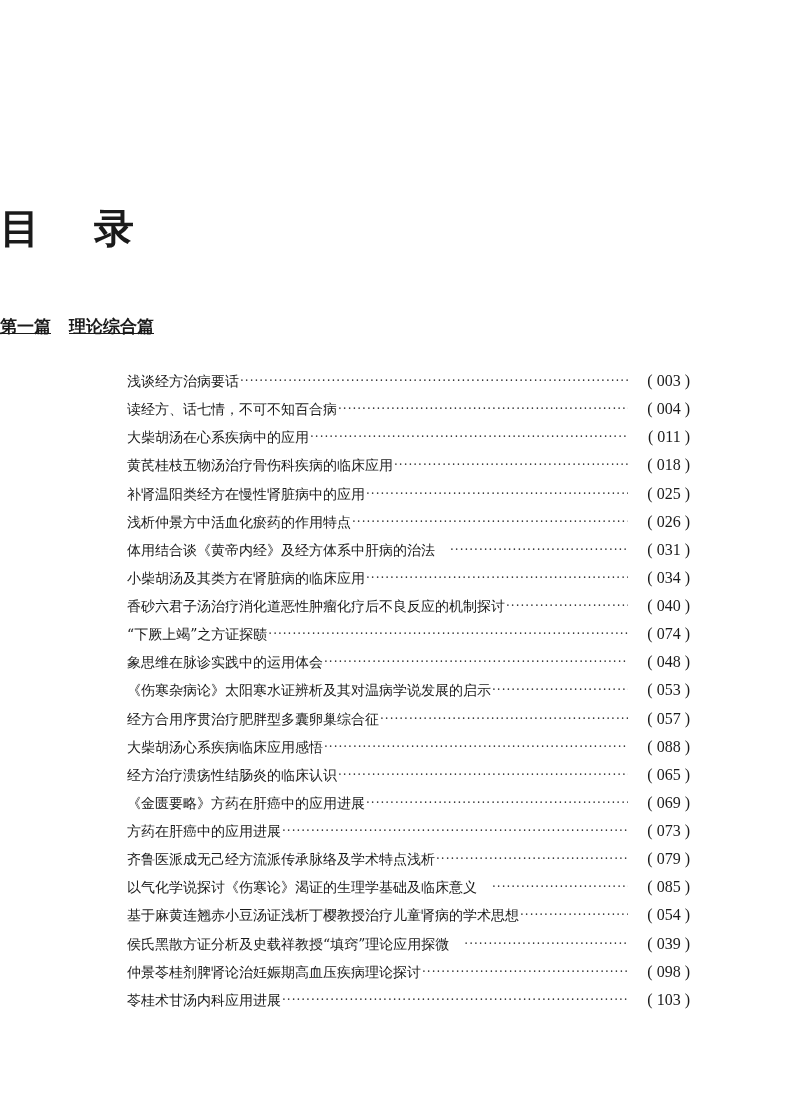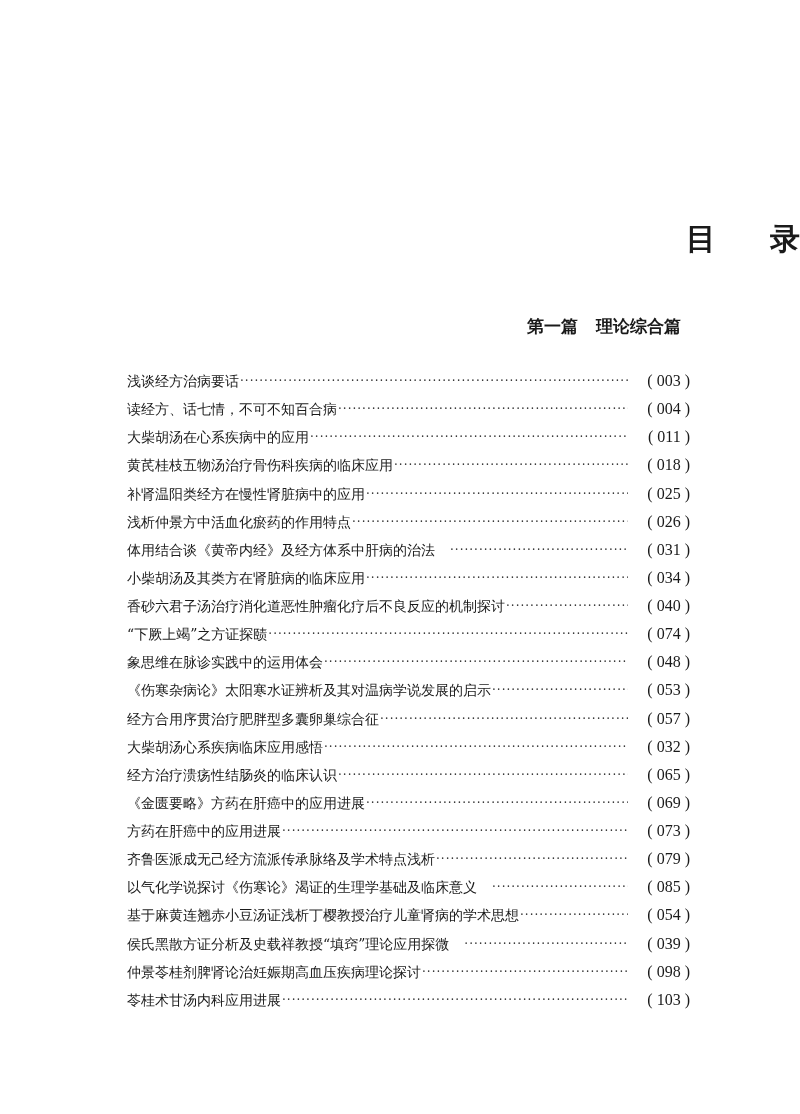--- a/index.html
+++ b/index.html
@@ -1,27 +1,28 @@
 <!DOCTYPE html>
 <html><head>
 <meta charset="utf-8">
 <style>
   html, body { margin: 0; padding: 0; background: #ffffff; }
   body { width: 800px; height: 1114px; position: relative; overflow: hidden; color: #1a1a1a; }
   .page-title {
-    position: absolute; top: 219px; left: 0; width: 800px; text-align: right;
-    font-family: "DejaVu Serif", "Liberation Serif", serif; font-size: 30px; font-weight: bold;
+    position: absolute; top: 208px; left: 0; width: 800px; text-align: left;
+    font-family: "DejaVu Serif", "Liberation Serif", serif; font-size: 40px; font-weight: bold;
     letter-spacing: 0; line-height: 40px;
   }
   .page-title span { display: inline-block; }
   .page-title .gap { width: 54px; }
   .part-title {
-    position: absolute; top: 314px; left: 0; width: 681px; text-align: right;
+    position: absolute; top: 314px; left: 0; width: 681px; text-align: left;
     font-family: "DejaVu Sans", "Liberation Sans", sans-serif; font-size: 17px; font-weight: bold;
     line-height: 24px;
+    text-decoration: underline;
   }
   .part-title .gap { display: inline-block; width: 18px; }
   .toc {
     position: absolute; top: 367px; left: 127px; width: 563px; margin: 0; padding: 0; list-style: none;
   }
   .toc-row {
     height: 28.14px; display: flex; 
     font-family: "DejaVu Serif", "Liberation Serif", serif; font-size: 14px; line-height: 28px;
     white-space: nowrap;
   }
@@ -111,21 +112,21 @@
       <span class="toc-page">( 053 )</span>
     </li>
   <li class="toc-row">
       <span class="toc-title">经方合用序贯治疗肥胖型多囊卵巢综合征</span>
       <span class="toc-leader"></span>
       <span class="toc-page">( 057 )</span>
     </li>
   <li class="toc-row">
       <span class="toc-title">大柴胡汤心系疾病临床应用感悟</span>
       <span class="toc-leader"></span>
-      <span class="toc-page">( 032 )</span>
+      <span class="toc-page">( 088 )</span>
     </li>
   <li class="toc-row">
       <span class="toc-title">经方治疗溃疡性结肠炎的临床认识</span>
       <span class="toc-leader"></span>
       <span class="toc-page">( 065 )</span>
     </li>
   <li class="toc-row">
       <span class="toc-title">《金匮要略》方药在肝癌中的应用进展 </span>
       <span class="toc-leader"></span>
       <span class="toc-page">( 069 )</span>

